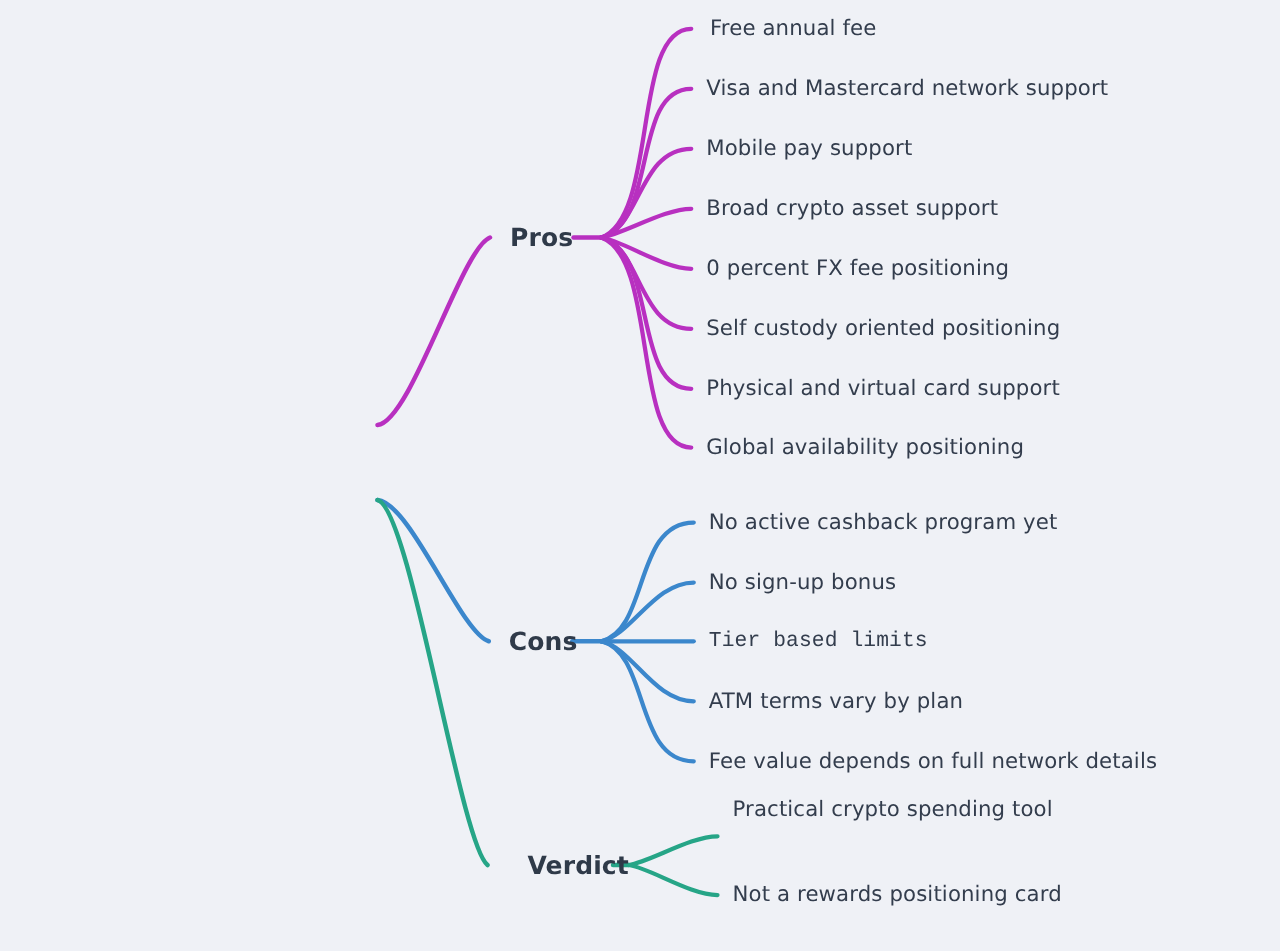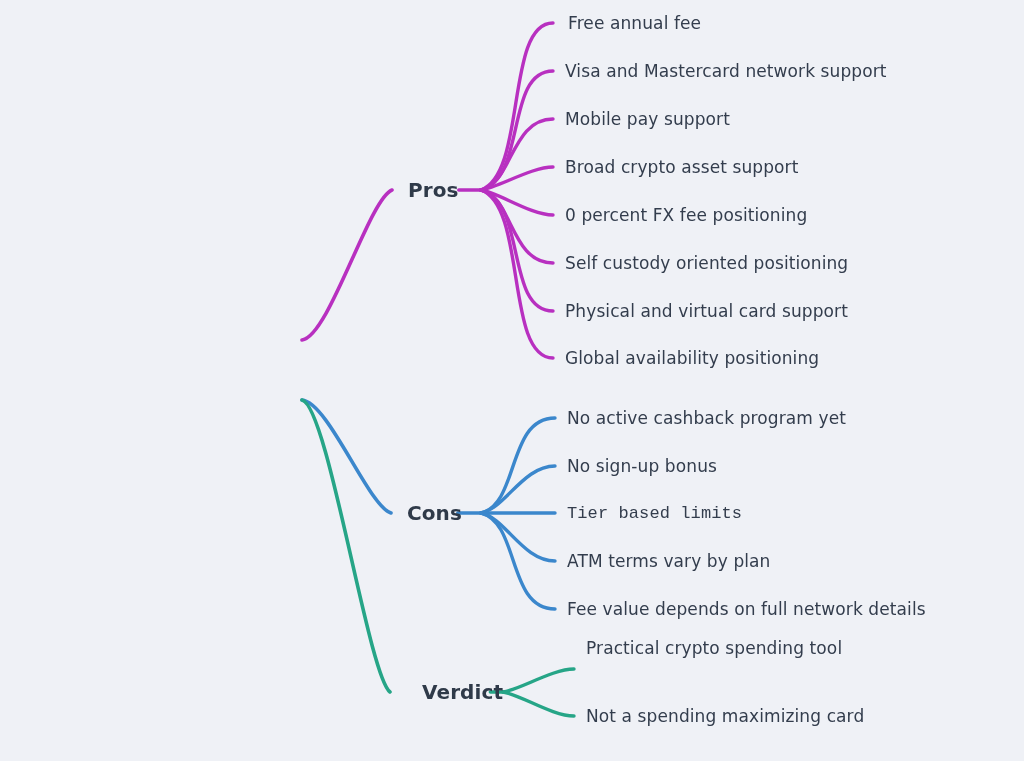--- a/index.html
+++ b/index.html
@@ -106,16 +106,16 @@
       <div class="leaf-label" style="left: 565px; top: 311px;">Physical and virtual card support</div>
       <div class="leaf-label" style="left: 565px; top: 358px;">Global availability positioning</div>
       <div class="branch-label" style="left: 407px; top: 513px;">Cons</div>
       <div class="leaf-label" style="left: 567px; top: 418px;">No active cashback program yet</div>
       <div class="leaf-label" style="left: 567px; top: 466px;">No sign-up bonus</div>
       <div class="leaf-label" style="left: 567px; top: 513px; font-family: Liberation Mono, monospace;">Tier based limits</div>
       <div class="leaf-label" style="left: 567px; top: 561px;">ATM terms vary by plan</div>
       <div class="leaf-label" style="left: 567px; top: 609px;">Fee value depends on full network details</div>
       <div class="branch-label" style="left: 406px; top: 692px; margin-left: 16px;">Verdict</div>
       <div class="leaf-label" style="left: 586px; top: 648px;">Practical crypto spending tool</div>
-      <div class="leaf-label" style="left: 586px; top: 716px;">Not a spending maximizing card</div>
+      <div class="leaf-label" style="left: 586px; top: 716px;">Not a rewards positioning card</div>
     </div>
 
 </div>
 
 </body></html>

